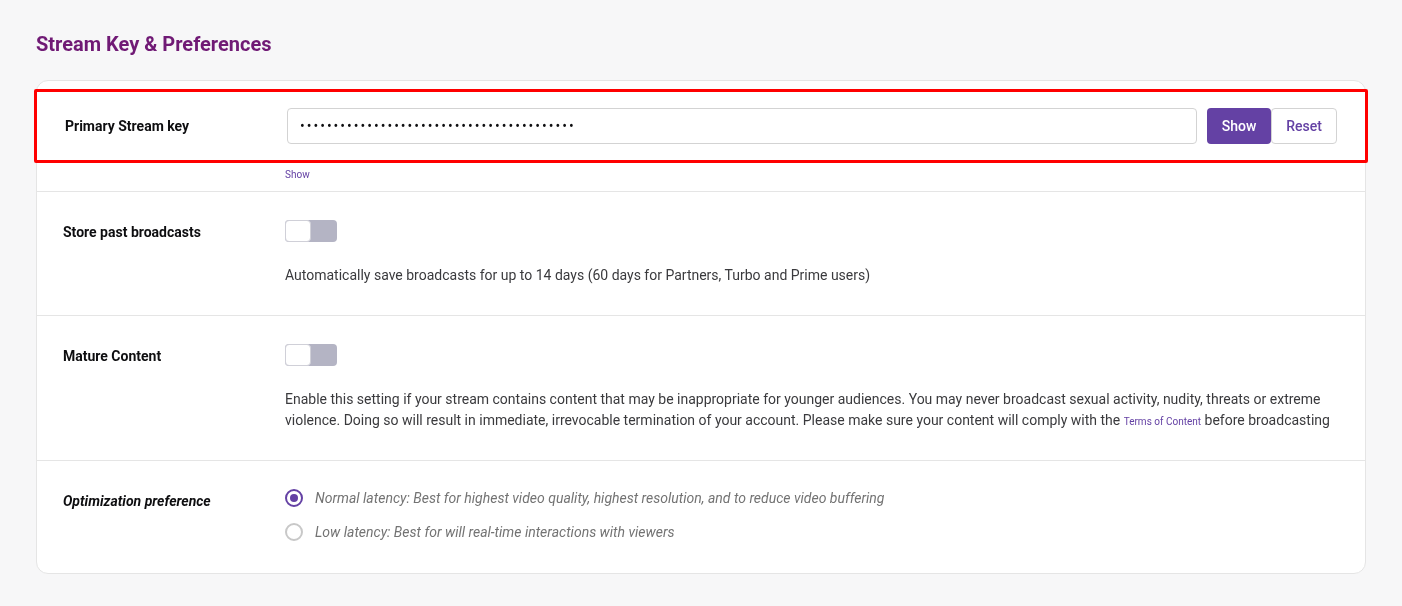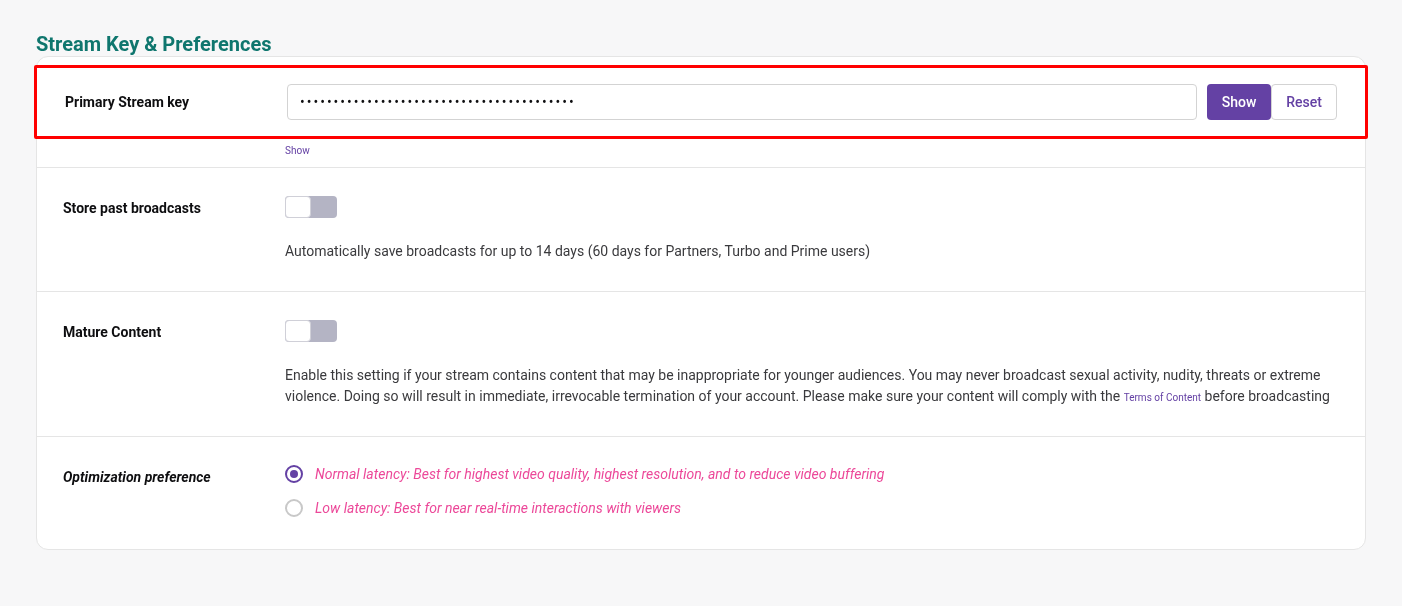--- a/index.html
+++ b/index.html
@@ -9,21 +9,22 @@
       color: #0e0e10;
       font-size: 14px;
     }
     .page {
       width: 1402px;
       padding: 32px 36px 40px 36px;
     }
     h1.page-title {
       font-size: 20px;
       font-weight: 700;
-      color: #0f766e;
+      margin-bottom: 24px;
+      color: #701a75;
     }
     .panel {
       background: #fff;
       border: 1px solid #e5e5e5;
       border-radius: 12px;
     }
     .section {
       border-bottom: 1px solid #e5e5e5;
       padding: 0;
     }
@@ -151,21 +152,21 @@
     }
     .radio.checked::after {
       content: "";
       position: absolute;
       left: 3px; top: 3px;
       width: 8px; height: 8px;
       background: #6441a4;
       border-radius: 50%;
     }
     .radio-label {
-      color: #ec4899;
+      color: #737373;
       font-size: 14px;
     }
   </style>
 </head>
 <body>
 
 <div class="page">
   <h1 class="page-title">Stream Key &amp; Preferences</h1>
 
   <div class="panel">
@@ -215,20 +216,20 @@
     <div class="section">
       <div class="section-inner">
         <div class="section-label">Optimization preference</div>
         <div class="section-control">
           <div class="radio-row">
             <div class="radio checked"></div>
             <div class="radio-label">Normal latency: Best for highest video quality, highest resolution, and to reduce video buffering</div>
           </div>
           <div class="radio-row">
             <div class="radio"></div>
-            <div class="radio-label">Low latency: Best for near real-time interactions with viewers</div>
+            <div class="radio-label">Low latency: Best for will real-time interactions with viewers</div>
           </div>
         </div>
       </div>
     </div>
 
   </div>
 </div>
 
 </body></html>

